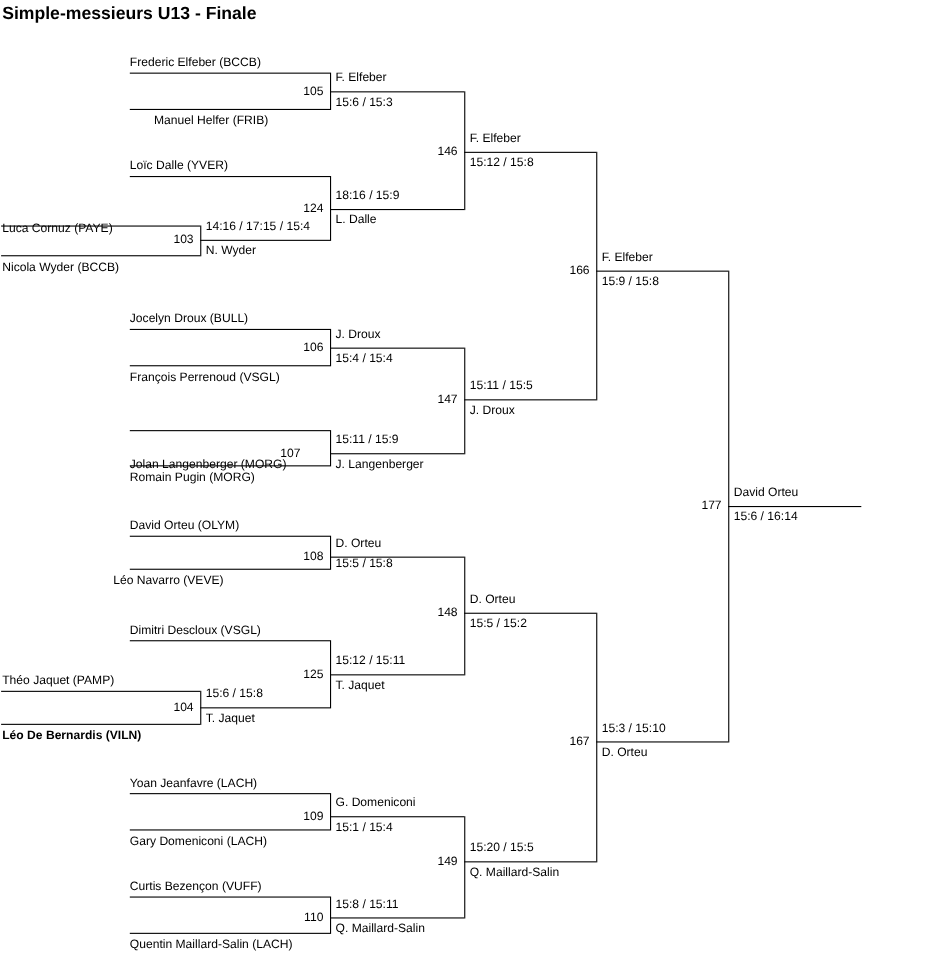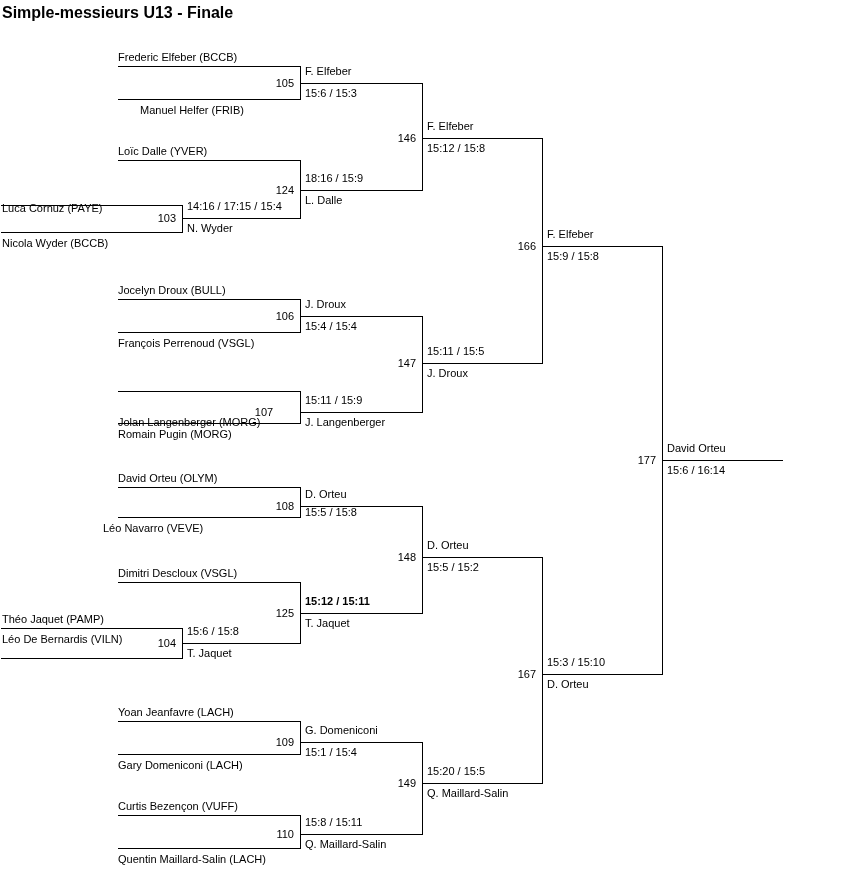--- a/index.html
+++ b/index.html
@@ -58,21 +58,21 @@
       <div class="hl" style="left: 1px; top: 232px; width: 181px;"></div>
       <div class="lbl" style="left: 2px; top: 237px;">Nicola Wyder (BCCB)</div>
       <div class="vl" style="left: 182px; top: 205px; height: 28px;"></div>
       <div class="hl" style="left: 182px; top: 218px; width: 118px;"></div>
       <div class="lbl num" style="left: 116px; top: 212px;">103</div>
       <div class="lbl" style="left: 187px; top: 222px;">N. Wyder</div>
       <div class="lbl" style="left: 187px; top: 200px;">14:16 / 17:15 / 15:4</div>
       <div class="hl" style="left: 1px; top: 628px; width: 181px;"></div>
       <div class="lbl" style="left: 2px; top: 613px;">Théo Jaquet (PAMP)</div>
       <div class="hl" style="left: 1px; top: 658px; width: 181px;"></div>
-      <div class="lbl" style="left: 2px; top: 633px;">Léo De Bernardis (VILN)</div>
+      <div class="lbl" style="left: 2px; top: 663px; font-weight: bold;">Léo De Bernardis (VILN)</div>
       <div class="vl" style="left: 182px; top: 628px; height: 31px;"></div>
       <div class="hl" style="left: 182px; top: 643px; width: 118px;"></div>
       <div class="lbl num" style="left: 116px; top: 637px;">104</div>
       <div class="lbl" style="left: 187px; top: 647px;">T. Jaquet</div>
       <div class="lbl" style="left: 187px; top: 625px;">15:6 / 15:8</div>
       <div class="hl" style="left: 118px; top: 66px; width: 182px;"></div>
       <div class="lbl" style="left: 118px; top: 51px;">Frederic Elfeber (BCCB)</div>
       <div class="hl" style="left: 118px; top: 99px; width: 182px;"></div>
       <div class="lbl" style="left: 102px; top: 104px; padding-left: 38px;">Manuel Helfer (FRIB)</div>
       <div class="vl" style="left: 300px; top: 66px; height: 34px;"></div>
@@ -113,21 +113,21 @@
       <div class="hl" style="left: 300px; top: 506px; width: 122px;"></div>
       <div class="lbl num" style="left: 234px; top: 500px;">108</div>
       <div class="lbl" style="left: 305px; top: 488px;">D. Orteu</div>
       <div class="lbl" style="left: 305px; top: 506px;">15:5 / 15:8</div>
       <div class="hl" style="left: 118px; top: 582px; width: 182px;"></div>
       <div class="lbl" style="left: 118px; top: 567px;">Dimitri Descloux (VSGL)</div>
       <div class="vl" style="left: 300px; top: 582px; height: 62px;"></div>
       <div class="hl" style="left: 300px; top: 613px; width: 122px;"></div>
       <div class="lbl num" style="left: 234px; top: 607px;">125</div>
       <div class="lbl" style="left: 305px; top: 617px;">T. Jaquet</div>
-      <div class="lbl" style="left: 305px; top: 595px; font-weight: bold;">15:12 / 15:11</div>
+      <div class="lbl" style="left: 305px; top: 595px;">15:12 / 15:11</div>
       <div class="hl" style="left: 118px; top: 721px; width: 182px;"></div>
       <div class="lbl" style="left: 118px; top: 706px;">Yoan Jeanfavre (LACH)</div>
       <div class="hl" style="left: 118px; top: 754px; width: 182px;"></div>
       <div class="lbl" style="left: 118px; top: 759px;">Gary Domeniconi (LACH)</div>
       <div class="vl" style="left: 300px; top: 721px; height: 34px;"></div>
       <div class="hl" style="left: 300px; top: 742px; width: 122px;"></div>
       <div class="lbl num" style="left: 234px; top: 736px;">109</div>
       <div class="lbl" style="left: 305px; top: 724px;">G. Domeniconi</div>
       <div class="lbl" style="left: 305px; top: 746px;">15:1 / 15:4</div>
       <div class="hl" style="left: 118px; top: 815px; width: 182px;"></div>

